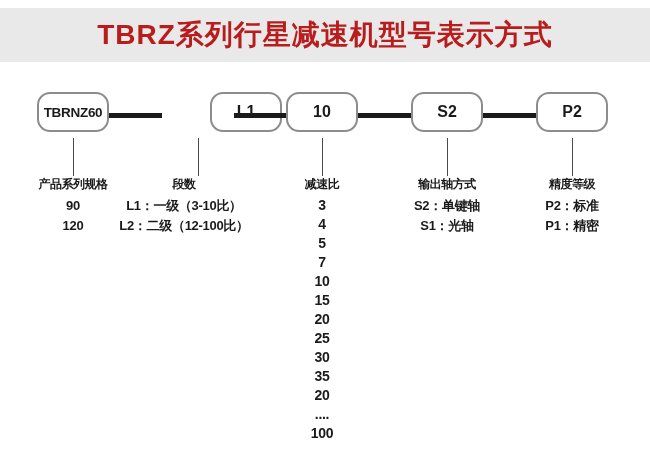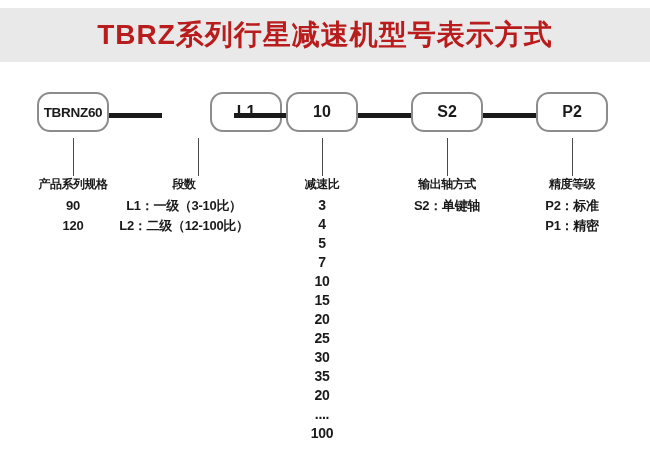--- a/index.html
+++ b/index.html
@@ -151,20 +151,21 @@
         <div class="legend-item">100</div>
       </div>
       <div class="connector" style="left: 358px; width: 53px;"></div>
       <div class="model-box" style="left: 411px;">
         <span class="code">S2</span>
       </div>
       <div class="vline" style="left: 446.5px;"></div>
       <div class="legend-col" style="left: 377px; width: 140px;">
         <div class="legend-heading">输出轴方式</div>
         <div class="legend-item">S2：单键轴</div>
+        <div class="legend-item">S1：光轴</div>
       </div>
       <div class="connector" style="left: 483px; width: 53px;"></div>
       <div class="model-box" style="left: 536px;">
         <span class="code">P2</span>
       </div>
       <div class="vline" style="left: 571.5px;"></div>
       <div class="legend-col" style="left: 517px; width: 110px;">
         <div class="legend-heading">精度等级</div>
         <div class="legend-item">P2：标准</div>
         <div class="legend-item">P1：精密</div>

